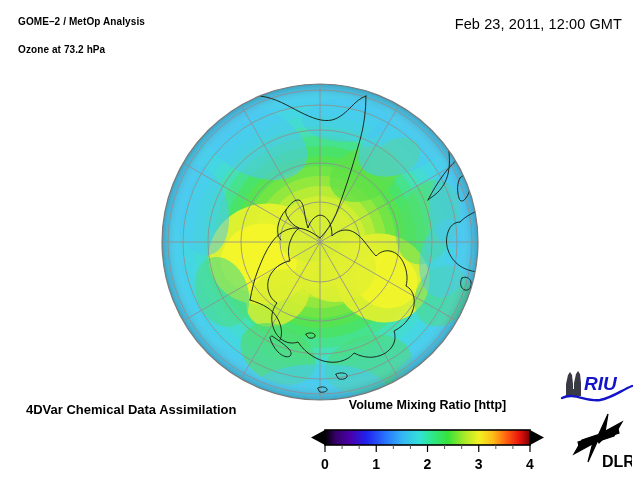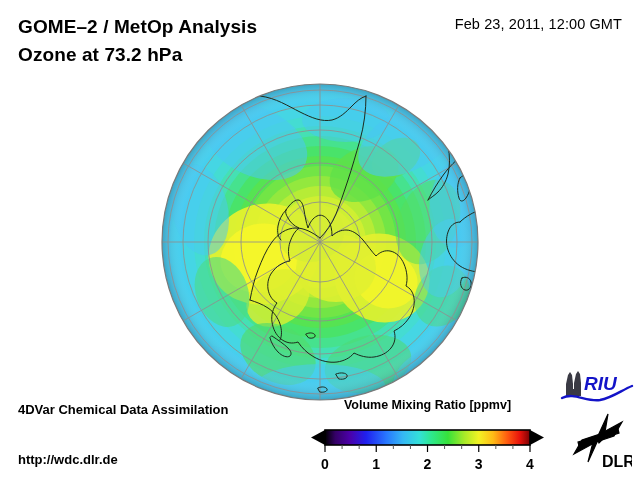--- a/index.html
+++ b/index.html
@@ -21,21 +21,21 @@
     left: 0; top: 0;
     width: 640px;
     height: 480px;
   }
 
   
   .hdr-left {
     position: absolute;
     left: 18px;
     font-weight: bold;
-    font-size: 19px;
+    font-size: 10px;
     letter-spacing: 0.1px;
     white-space: nowrap;
   }
   #title-line1 { top: 16px; }
   #title-line2 { top: 44px; }
 
   .hdr-right {
     position: absolute;
     right: 18px;
     font-weight: normal;
@@ -59,21 +59,21 @@
   #globe-svg { display: block; }
 
   
   .ftr {
     position: absolute;
     left: 18px;
     font-weight: bold;
     font-size: 13px;
     white-space: nowrap;
   }
-  #footer-line1 { top: 402px; }
+  #footer-line1 { top: 402px; margin-left: 8px; }
   #footer-line2 { top: 428px; }
   #footer-line3 { top: 452px; }
 
   
   #colorbar-block {
     position: absolute;
     left: 305px;
     top: 398px;
     width: 245px;
     height: 76px;
@@ -260,24 +260,23 @@
 
         <path d="M 176 292 C 181 290 186 291 187 293 C 188 296 184 298 179 297 Z"></path>
         <path d="M 158 306 C 162 304 166 305 167 307 C 168 309 164 311 160 310 Z"></path>
       </g>
 
       <circle cx="160" cy="160" r="158" fill="none" stroke="#7a7a7a" stroke-width="1.2"></circle>
     </svg>
   </div>
 
   <div class="ftr" id="footer-line1">4DVar Chemical Data Assimilation</div>
-  <div class="ftr" id="footer-line3">http://wdc.dlr.de</div>
 
   <div id="colorbar-block">
-    <div id="colorbar-title">Volume Mixing Ratio [ppmv]</div>
+    <div id="colorbar-title">Volume Mixing Ratio [http]</div>
 
     <svg id="colorbar-svg" width="245" height="58" viewBox="0 0 245 58">
       <defs>
         <linearGradient id="cbGrad" x1="0" y1="0" x2="1" y2="0">
 
         <stop offset="0%" stop-color="#000000"></stop>
             <stop offset="5%" stop-color="#340066"></stop>
             <stop offset="12%" stop-color="#4b00a8"></stop>
             <stop offset="20%" stop-color="#2020ee"></stop>
             <stop offset="30%" stop-color="#2878ff"></stop>

